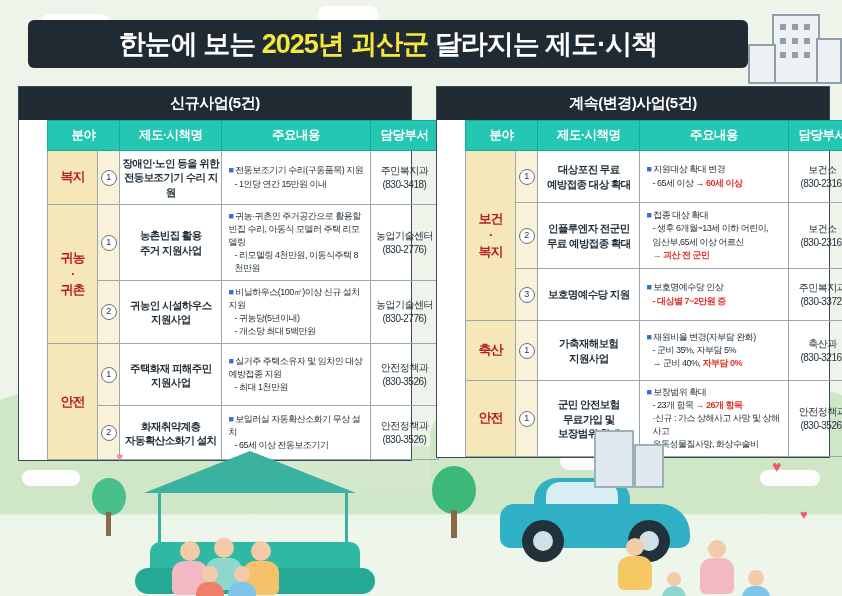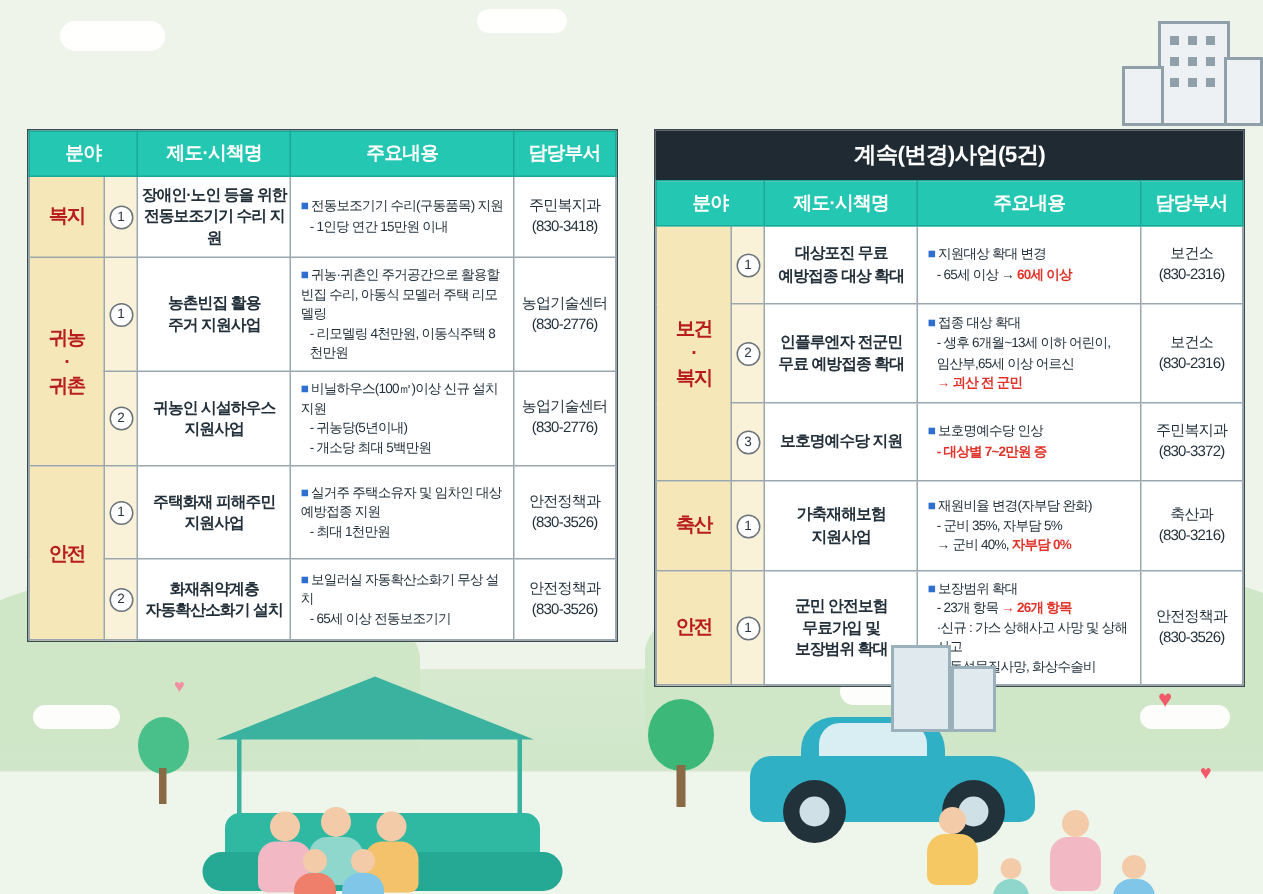--- a/index.html
+++ b/index.html
@@ -34,21 +34,21 @@
   .bldg .win{position:absolute;width:6px;height:6px;background:#8fa0ab;}
 
   
   .tbl{position:absolute;background:#ffffff;border:1px solid #3c4a52;}
   .tbl-left{left:18px;top:86px;width:392px;}
   .tbl-right{left:436px;top:86px;width:392px;}
   .tbl-head{
     background:#1f2a33;color:#fff;text-align:center;font-weight:bold;font-size:15px;
     padding:7px 0;letter-spacing:-.5px;
   }
-  table{border-collapse:collapse;width:100%;table-layout:fixed;}
+  table{border-collapse:collapse;width:100%;table-layout:fixed;margin-left:28px;}
   th,td{border:1px solid #9aa7ae;font-size:9px;vertical-align:middle;}
   thead th{
     background:#23c7b2;color:#ffffff;font-size:12.5px;font-weight:bold;
     text-align:center;padding:6px 0;border-color:#1aa897;letter-spacing:-.5px;
   }
   td.field{background:#f6e7b8;text-align:center;font-weight:bold;font-size:13px;
     letter-spacing:-1px;line-height:1.25;color:#b91c1c;}
   td.num{background:#faf2d8;text-align:center;width:22px;}
   .circ{display:inline-block;width:14px;height:14px;line-height:13px;border:1px solid #6b737a;
     border-radius:50%;font-size:9px;text-align:center;color:#2b3640;background:#fff;}
@@ -112,22 +112,28 @@
     <i class="win" style="left:6px;top:22px;"></i>
       <i class="win" style="left:18px;top:22px;"></i>
       <i class="win" style="left:30px;top:22px;"></i>
     <i class="win" style="left:6px;top:36px;"></i>
       <i class="win" style="left:18px;top:36px;"></i>
       <i class="win" style="left:30px;top:36px;"></i>
   </div>
   <div class="bldg" style="left:748px;top:44px;width:24px;height:36px;"></div>
   <div class="bldg" style="left:816px;top:38px;width:22px;height:42px;"></div>
 
+  <div class="title-band">
+    <div class="title">
+      <span>한눈에 보는 </span><span class="hl">2025년 괴산군</span><span> 달라지는 제도·시책</span>
+    </div>
+  </div>
 
   <div class="tbl tbl-left">
+    <div class="tbl-head">신규사업(5건)</div>
     <table>
       <colgroup>
           <col style="width:50px">
           <col style="width:22px">
           <col style="width:102px">
           <col style="width:148px">
           <col style="width:68px">
         </colgroup>
       <thead>
         <tr>

